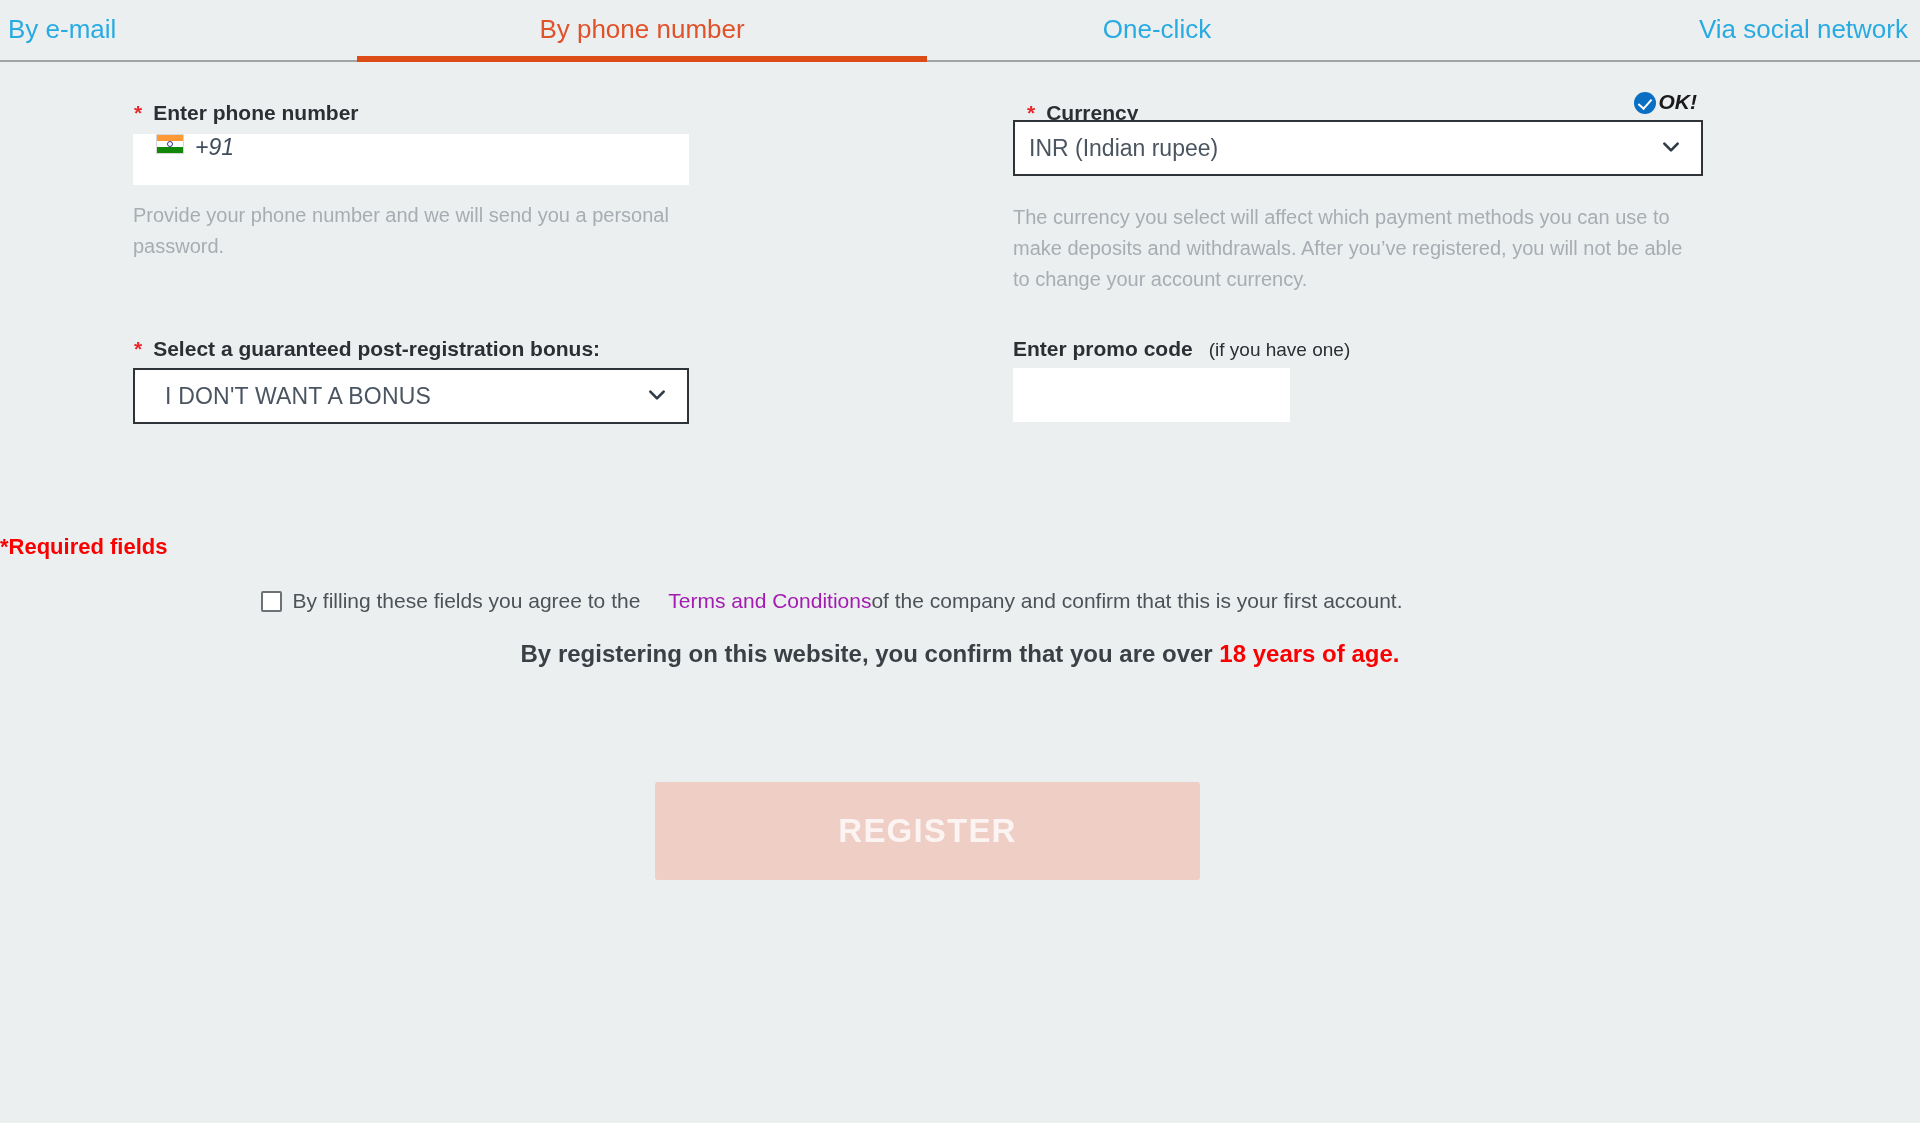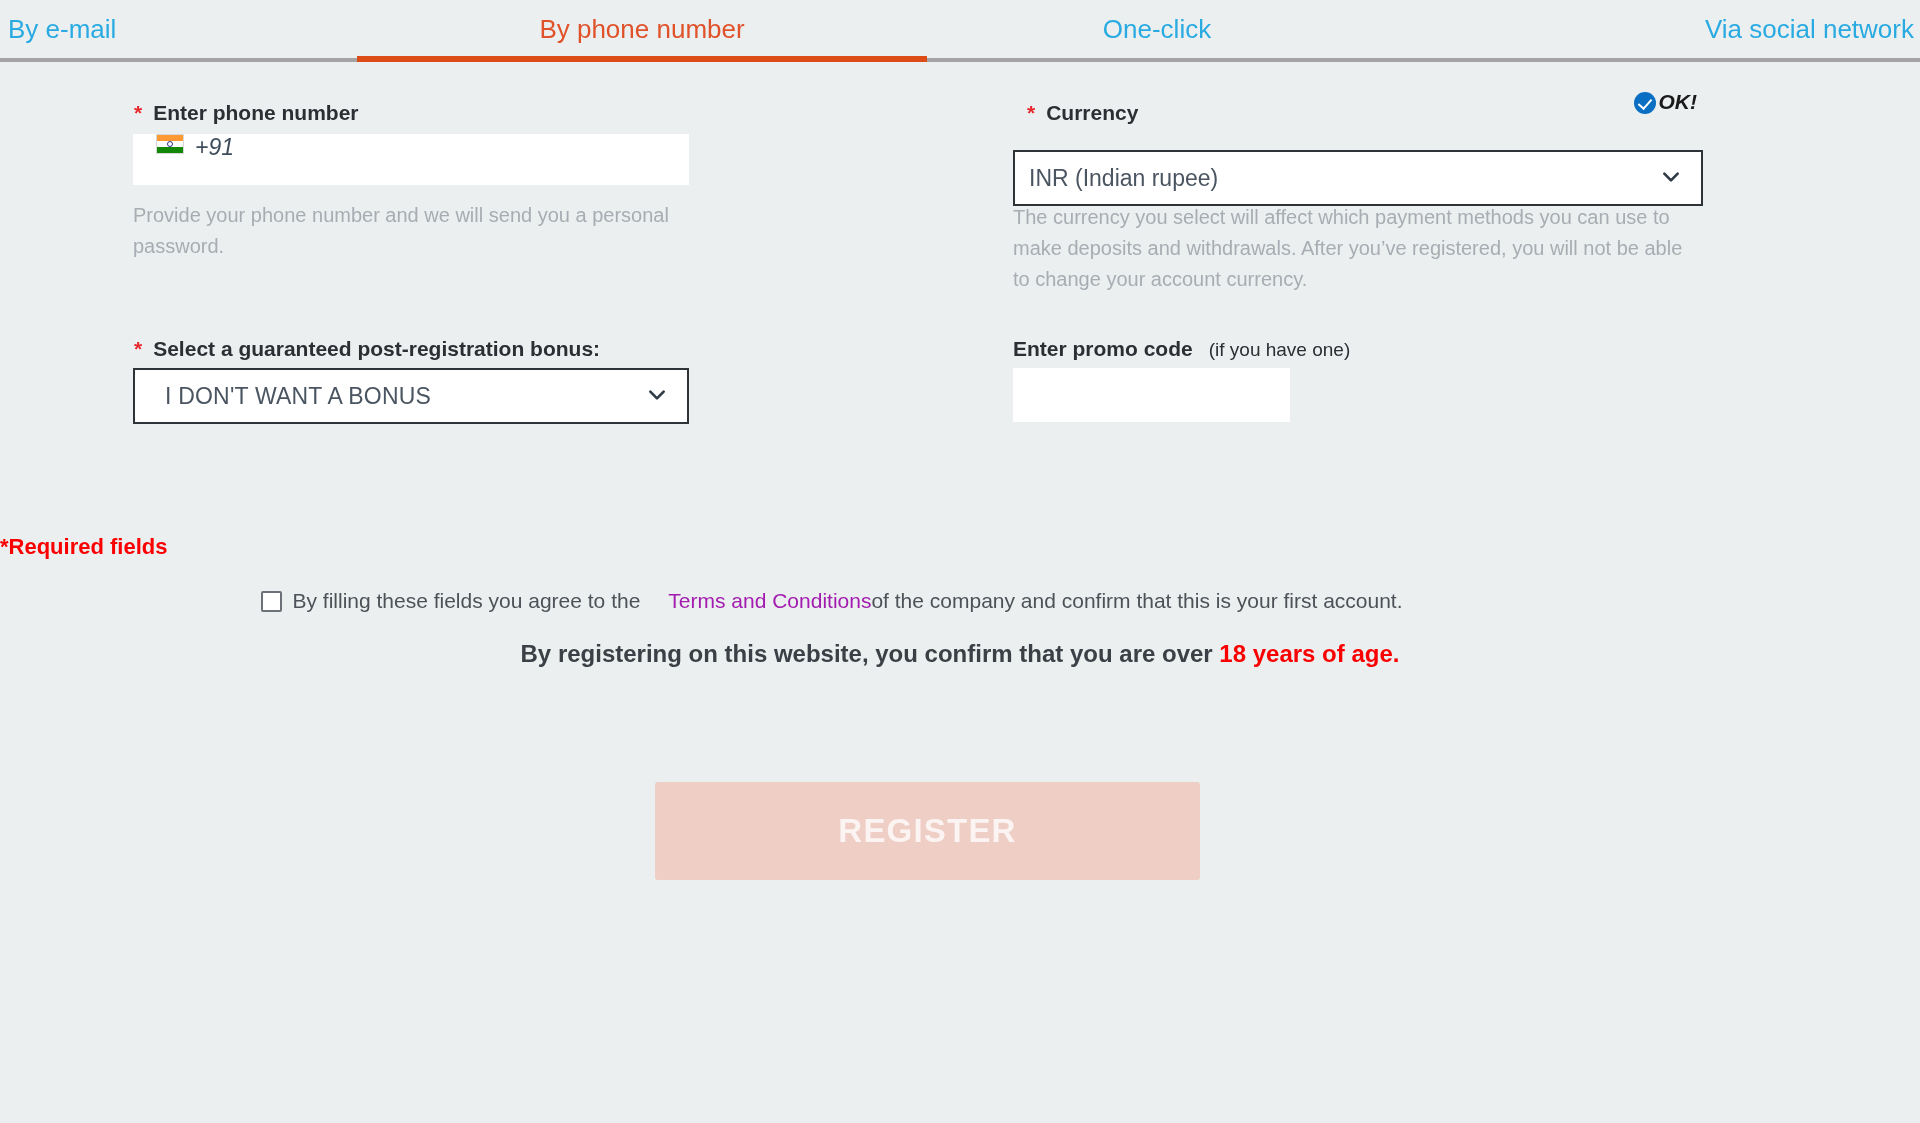--- a/index.html
+++ b/index.html
@@ -17,42 +17,42 @@
     -webkit-font-smoothing: antialiased;
   }
 
   
   .tabbar {
     position: absolute;
     left: 0; top: 0;
     width: 1920px;
     height: 62px;
     background: #eceff0;
-    border-bottom: 4px solid #a3a3a3;
+    border-bottom: 2px solid #a3a3a3;
     box-sizing: border-box;
   }
   .tab {
     position: absolute;
     top: 0;
     height: 59px;
     display: flex;
     align-items: center;
     font-size: 26px;
     color: #29abe2;
     white-space: nowrap;
     cursor: pointer;
     background: transparent;
     border: none;
     padding: 0;
     font-family: "Liberation Sans", sans-serif;
   }
   .tab-0 { left: 8px; }
   .tab-1 { left: 357px; width: 570px; justify-content: center; color: #e0522a; }
   .tab-2 { left: 927px; width: 460px; justify-content: center; }
-  .tab-3 { right: 6px; margin-left: 46px; }
+  .tab-3 { right: 12px; margin-left: 46px; }
   .tab-underline {
     position: absolute;
     left: 357px;
     top: 56px;
     width: 570px;
     height: 6px;
     background: #dd4b16;
     z-index: 3;
   }
 
@@ -204,21 +204,21 @@
   .ok-check::after {
     content: "";
     position: absolute;
     left: 7px; top: 4px;
     width: 6px; height: 11px;
     border: solid #ffffff;
     border-width: 0 2.6px 2.6px 0;
     transform: rotate(42deg);
   }
   .currency-select {
-    left: 0; top: 88px;
+    left: 0; top: 58px;
     width: 690px; height: 56px;
     padding-left: 14px;
     font-size: 23px;
   }
   .currency-helper {
     position: absolute;
     left: 0; top: 140px;
     width: 690px;
   }
 

